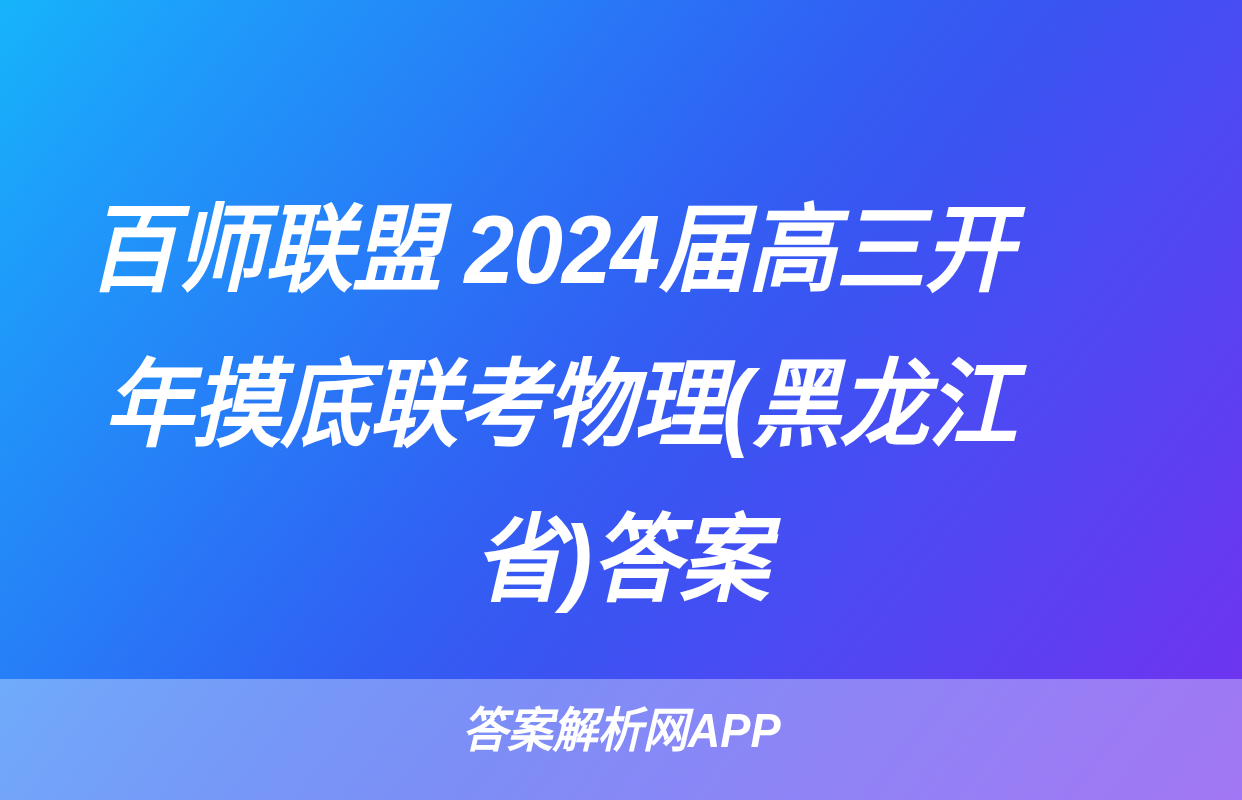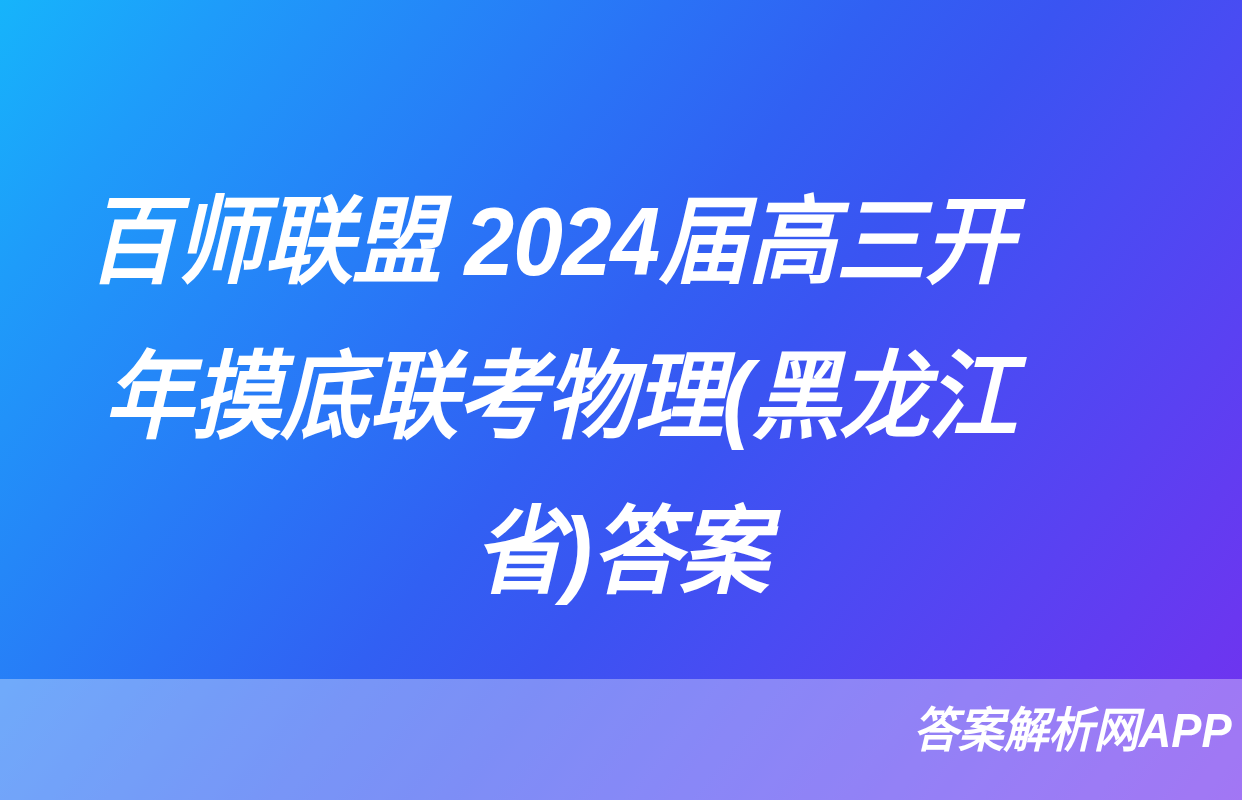--- a/index.html
+++ b/index.html
@@ -29,21 +29,21 @@
       #6a37f0 92%,
       #7230ee 100%
     );
   }
 
   
   .title-block {
     position: absolute;
     left: 0;
     right: 0;
-    top: 164px;
+    top: 172px;
     padding: 0 43px;
     box-sizing: border-box;
     text-align: center;
   }
 
   .title-line {
     display: block;
     color: #ffffff;
     font-size: 96px;
     line-height: 155px;
@@ -62,21 +62,21 @@
   
   .footer-band {
     position: absolute;
     left: 0;
     right: 0;
     top: 679px;
     height: 121px;
     background: rgba(255, 255, 255, 0.34);
     display: flex;
     align-items: flex-start;
-    justify-content: flex-end;
+    justify-content: center;
     box-sizing: border-box;
     padding-top: 26px;
   }
 
   .footer-text {
     color: #ffffff;
     font-size: 48px;
     line-height: 52px;
     font-weight: 700;
     font-style: italic;

